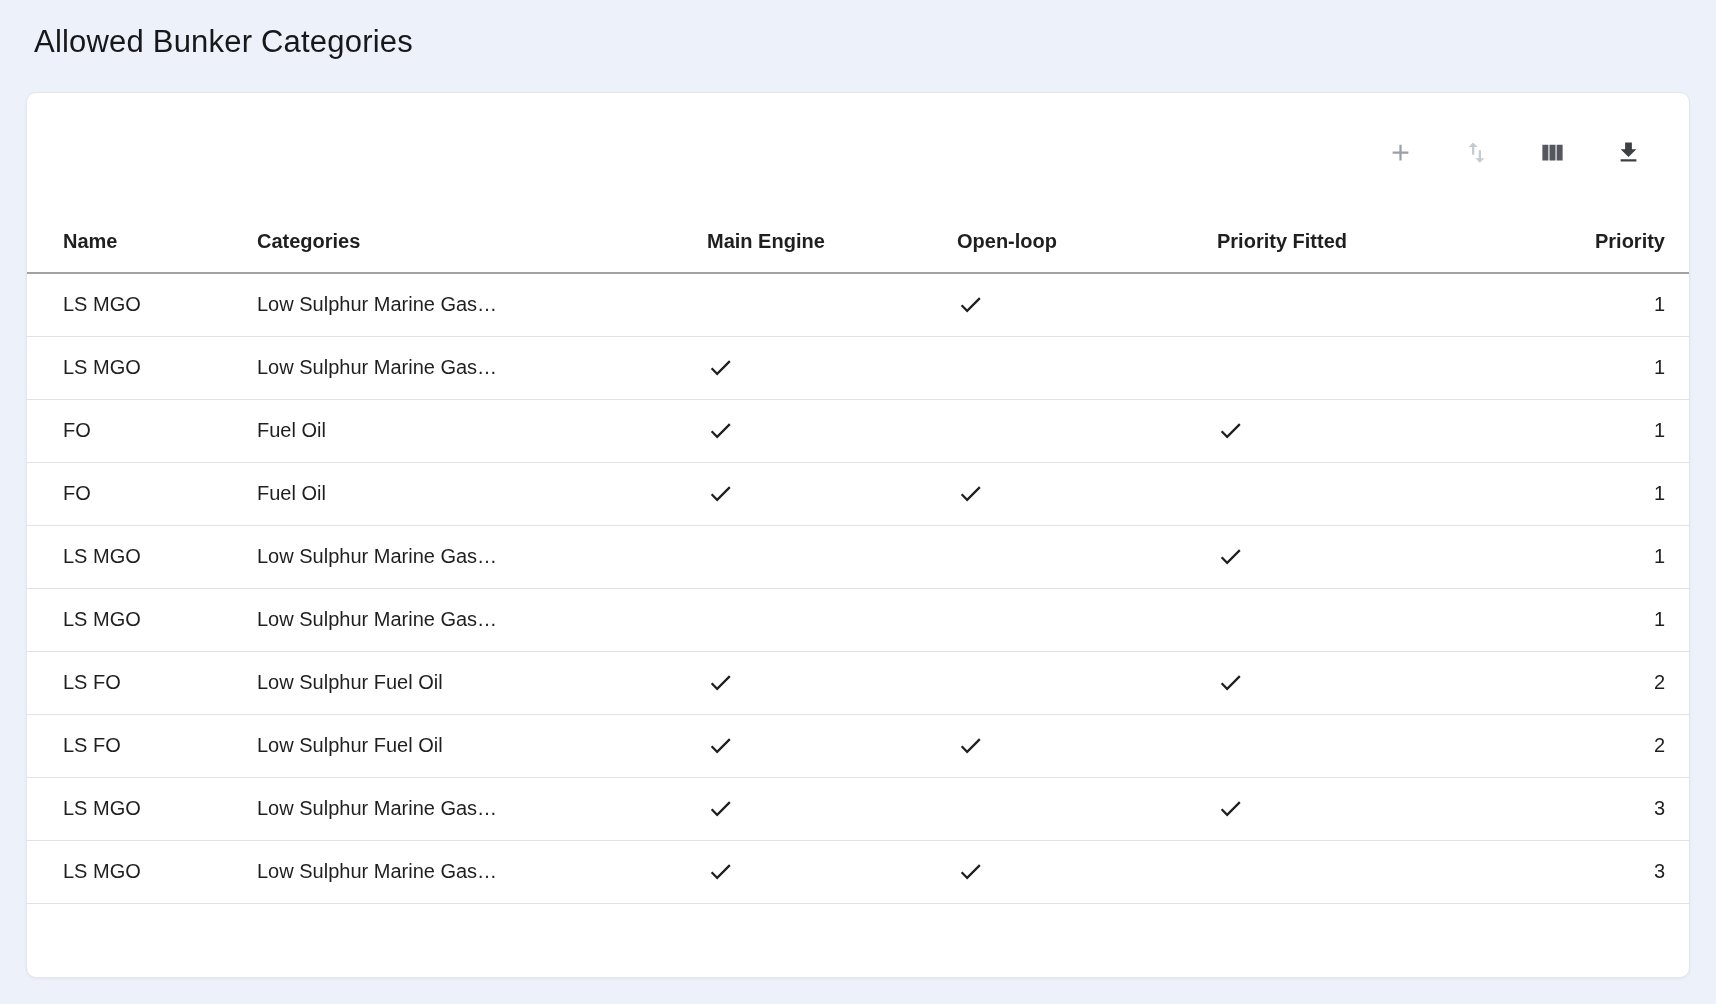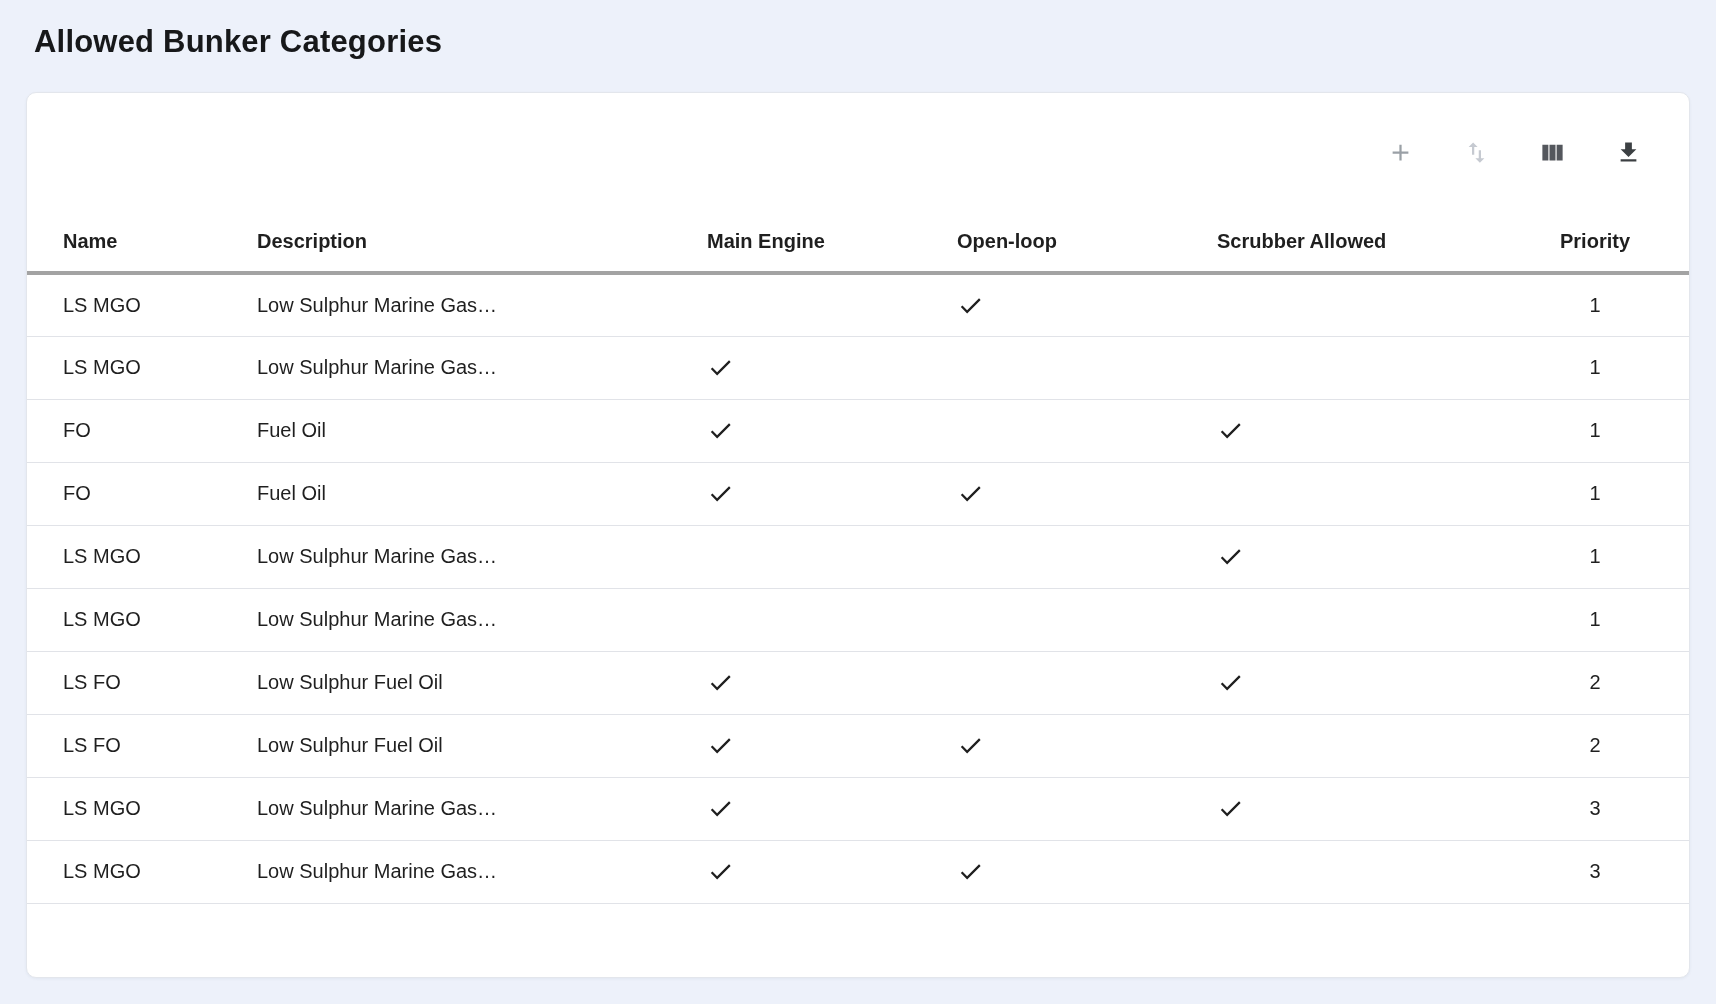--- a/index.html
+++ b/index.html
@@ -9,21 +9,21 @@
     height: 1004px;
     background: #edf1fa;
     font-family: "Liberation Sans", sans-serif;
     color: #1f1f1f;
     overflow: hidden;
     position: relative;
   }
 
   .page-title {
     font-size: 31px;
-    font-weight: 700;
+    font-weight: 400;
     color: #17181a;
     margin: 0;
     padding: 24px 0 0 34px;
     letter-spacing: 0.2px;
   }
 
   .card {
     position: absolute;
     left: 26px;
     right: 26px;
@@ -76,36 +76,36 @@
   col.w-main     { width: 250px; }
   col.w-open     { width: 260px; }
   col.w-scrubber { width: 300px; }
   col.w-priority { width: auto; }
 
   thead th {
     height: 62px;
     font-size: 20px;
     font-weight: 700;
     color: #1f1f1f;
-    border-bottom: 4px solid #a3a3a3;
+    border-bottom: 2px solid #a3a3a3;
     padding: 0;
     white-space: nowrap;
   }
   tbody td {
     height: 63px;
     border-bottom: 1px solid #e1e3e8;
     padding: 0;
     white-space: nowrap;
     overflow: hidden;
     text-overflow: ellipsis;
   }
   .c-name, th.h-name { text-align: left; padding-left: 36px; }
   .c-desc, th.h-desc { text-align: left; }
   .c-center, th.h-center { text-align: left; }
-  .c-priority, th.h-priority { text-align: center; padding-right: 16px; }
+  .c-priority, th.h-priority { text-align: right; padding-right: 24px; }
 
   svg.check {
     width: 27px;
     height: 27px;
     vertical-align: middle;
     fill: #1f1f1f;
   }
 </style>
 </head>
 <body>
@@ -142,24 +142,24 @@
       <col class="w-name">
         <col class="w-desc">
         <col class="w-main">
       <col class="w-open">
         <col class="w-scrubber">
         <col class="w-priority">
     </colgroup>
     <thead>
       <tr>
         <th class="h-name">Name</th>
-        <th class="h-desc">Description</th>
+        <th class="h-desc">Categories</th>
         <th class="h-center">Main Engine</th>
         <th class="h-center">Open-loop</th>
-        <th class="h-center">Scrubber Allowed</th>
+        <th class="h-center">Priority Fitted</th>
         <th class="h-priority">Priority</th>
       </tr>
     </thead>
     <tbody>
         <tr>
           <td class="c-name">LS MGO</td>
           <td class="c-desc">Low Sulphur Marine Gas…</td>
           <td class="c-center"></td>
           <td class="c-center"><svg class="check" viewBox="0 0 24 24">
               <path d="M9 16.17 4.83 12l-1.42 1.41L9 19 21 7l-1.41-1.41z"></path>

